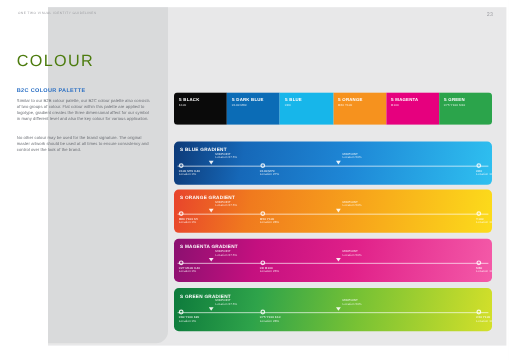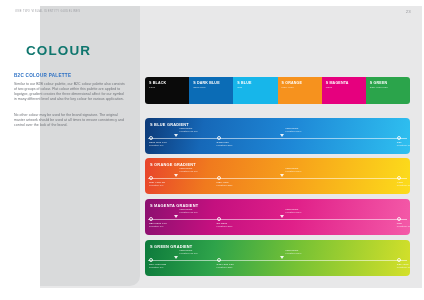--- a/index.html
+++ b/index.html
@@ -28,21 +28,21 @@
     text-transform:uppercase;white-space:nowrap;
   }
   .page-no{
     position:absolute;right:13px;top:9px;
     font-size:4.4px;color:#9a9ba0;letter-spacing:.2px;
   }
 
   
   .title{
     position:absolute;left:14px;top:43px;
-    font-size:13.5px;letter-spacing:1.1px;color:#0f766e;font-weight:700;margin-left:12px;
+    font-size:13.5px;letter-spacing:1.1px;color:#4d7c0f;font-weight:400;
   }
   .subtitle{
     position:absolute;left:14px;top:73px;
     font-size:4.6px;letter-spacing:.28px;color:#2a6fc4;font-weight:700;
     text-transform:uppercase;
   }
   .body-copy{
     position:absolute;left:14px;width:113px;
     font-size:3.5px;line-height:5.1px;color:#6d7076;letter-spacing:.04px;
   }

